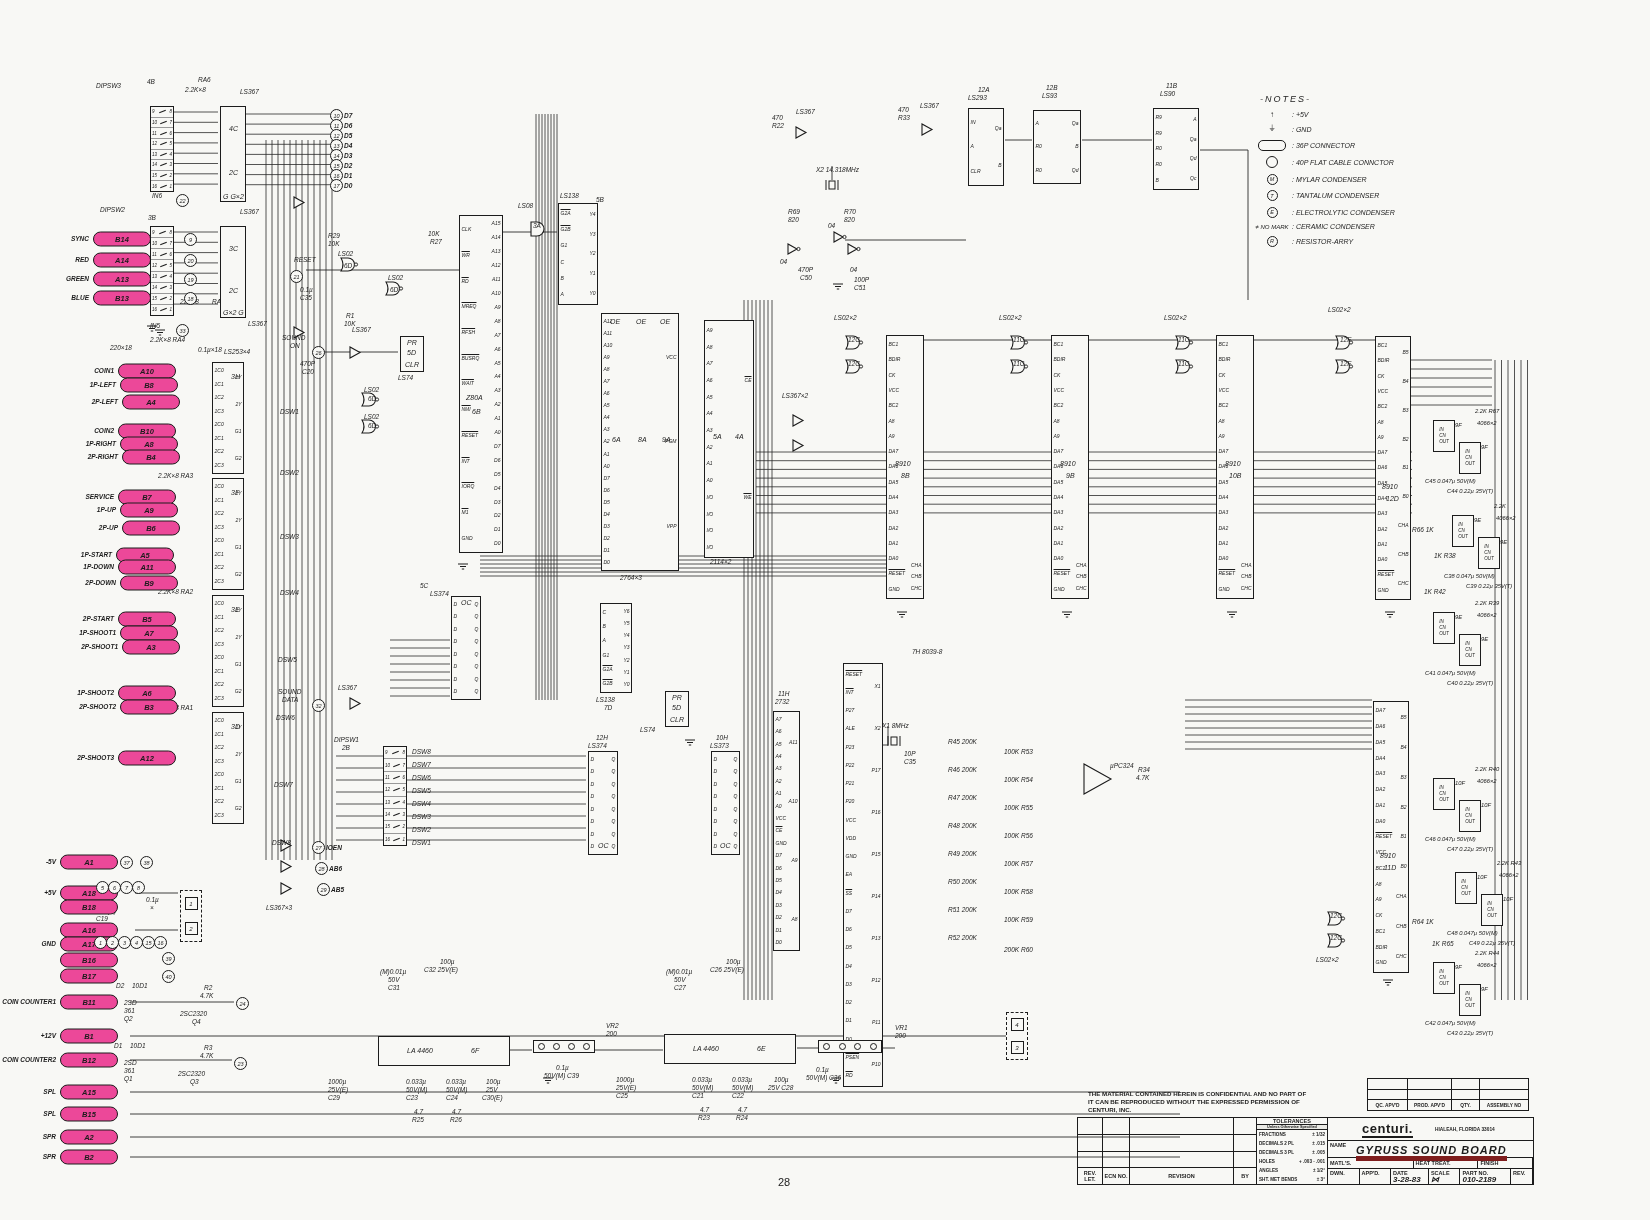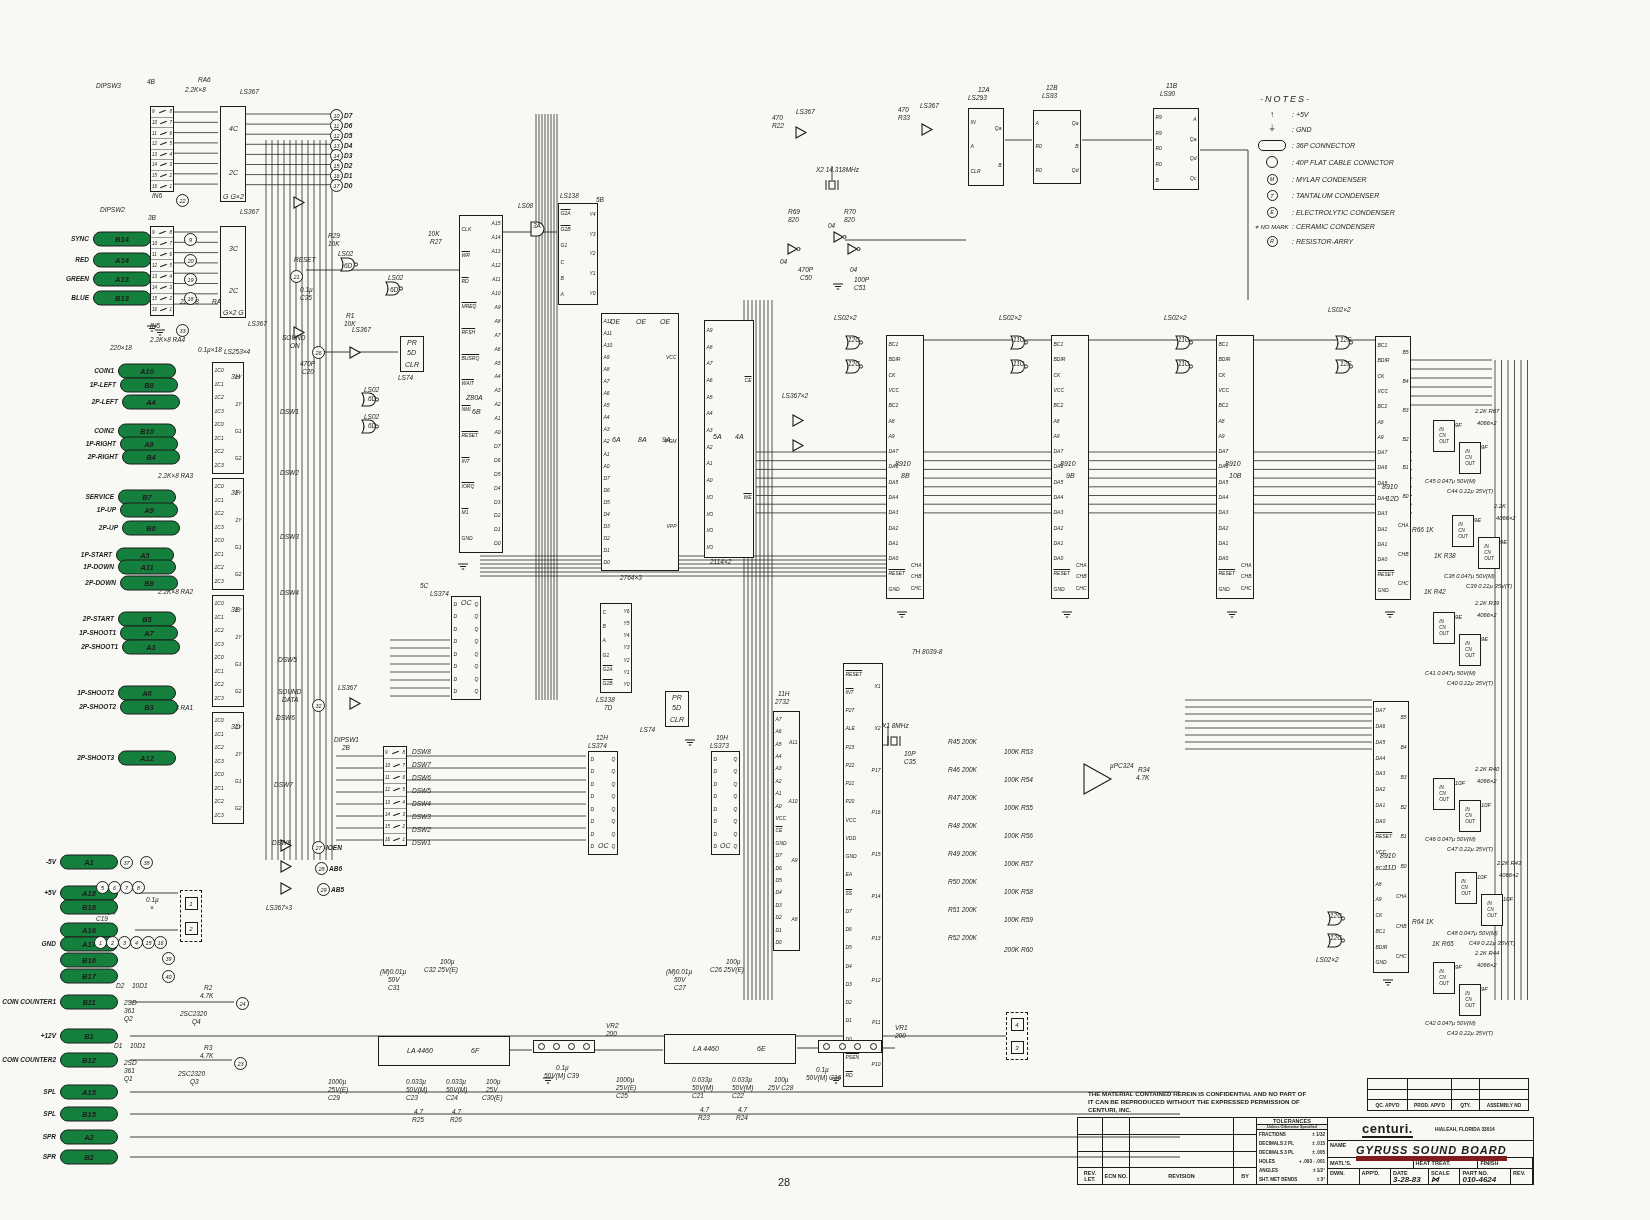--- a/index.html
+++ b/index.html
@@ -12,21 +12,21 @@
   .ic .inner{position:absolute;font-style:italic;font-size:7px;white-space:pre;}
   .pins{position:absolute;top:1px;bottom:1px;display:flex;flex-direction:column;justify-content:space-around;}
   .pins.L{left:1.5px;align-items:flex-start;}
   .pins.R{right:1.5px;align-items:flex-end;}
   .pins span{font-size:5px;font-style:italic;line-height:1;}
   .dip{position:absolute;border:1.2px solid #1c1c1c;background:#f8f8f5;display:flex;flex-direction:column;box-sizing:border-box;}
   .dip .row{flex:1;display:flex;align-items:center;justify-content:space-between;border-bottom:.5px solid #999;}
   .dip .row:last-child{border-bottom:none;}
   .dip .row i{font-size:4.5px;font-style:italic;padding:0 1px;}
   .dip .row b{width:7px;height:1px;background:#1c1c1c;transform:rotate(-22deg);}
-  .pill{position:absolute;border:1.4px solid #1c1c1c;border-radius:8px;background:#15803d;width:56px;height:13px;
+  .pill{position:absolute;border:1.4px solid #1c1c1c;border-radius:8px;background:#ec4899;width:56px;height:13px;
         display:flex;align-items:center;justify-content:center;font-size:7.5px;font-style:italic;font-weight:bold;transform:translateY(-50%);}
   .pill-lab{position:absolute;font-size:6.5px;font-style:italic;font-weight:bold;width:56px;text-align:right;transform:translateY(-50%);line-height:1;}
   .circ{position:absolute;width:11px;height:11px;border:1.1px solid #1c1c1c;border-radius:50%;background:#f8f8f5;
         display:flex;align-items:center;justify-content:center;font-size:5.5px;font-style:italic;}
   .circ em{position:absolute;left:13px;font-size:6.5px;font-weight:bold;}
   .sw{position:absolute;}
   .sw .b{position:absolute;width:20px;height:30px;border:1.2px solid #1c1c1c;background:#f8f8f5;
          display:flex;flex-direction:column;align-items:center;justify-content:center;font-size:4.6px;font-style:italic;line-height:1.25;}
   .sw .t{position:absolute;font-size:5.8px;font-style:italic;white-space:pre;}
   .strip{position:absolute;height:11px;border:1.2px solid #1c1c1c;background:#f8f8f5;display:flex;align-items:center;justify-content:space-around;}
@@ -416,21 +416,21 @@
         <div class="matl-row" id="matlrow">
             <div style="flex: 1.6 1 0%;">MATL'S.</div>
             <div style="flex: 1.2 1 0%;">HEAT TREAT.</div>
             <div style="flex: 1 1 0%;">FINISH</div>
           </div>
         <div class="bot-row" id="botrow">
             <div style="flex: 0.9 1 0%;">DWN.</div>
             <div style="flex: 0.9 1 0%;">APP'D.</div>
             <div style="flex: 1.1 1 0%;">DATE<span class="val">3-28-83</span></div>
             <div style="flex: 0.9 1 0%;">SCALE<span class="val">⋈</span></div>
-            <div style="flex: 1.5 1 0%;">PART NO.<span class="val">010-4624</span></div>
+            <div style="flex: 1.5 1 0%;">PART NO.<span class="val">010-2189</span></div>
             <div style="flex: 0.6 1 0%;">REV.</div>
           </div>
       </div>
     </div>
   </div>
 
   <div id="pageno" style="left:778px;top:1176px;">28</div>
 <div class="lab" style="left: 96px; top: 86px; position: absolute;">DIPSW3</div>
     <div class="lab" style="left: 147px; top: 82px; position: absolute;">4B</div>
     <div class="lab" style="left: 198px; top: 80px; position: absolute;">RA6</div>

